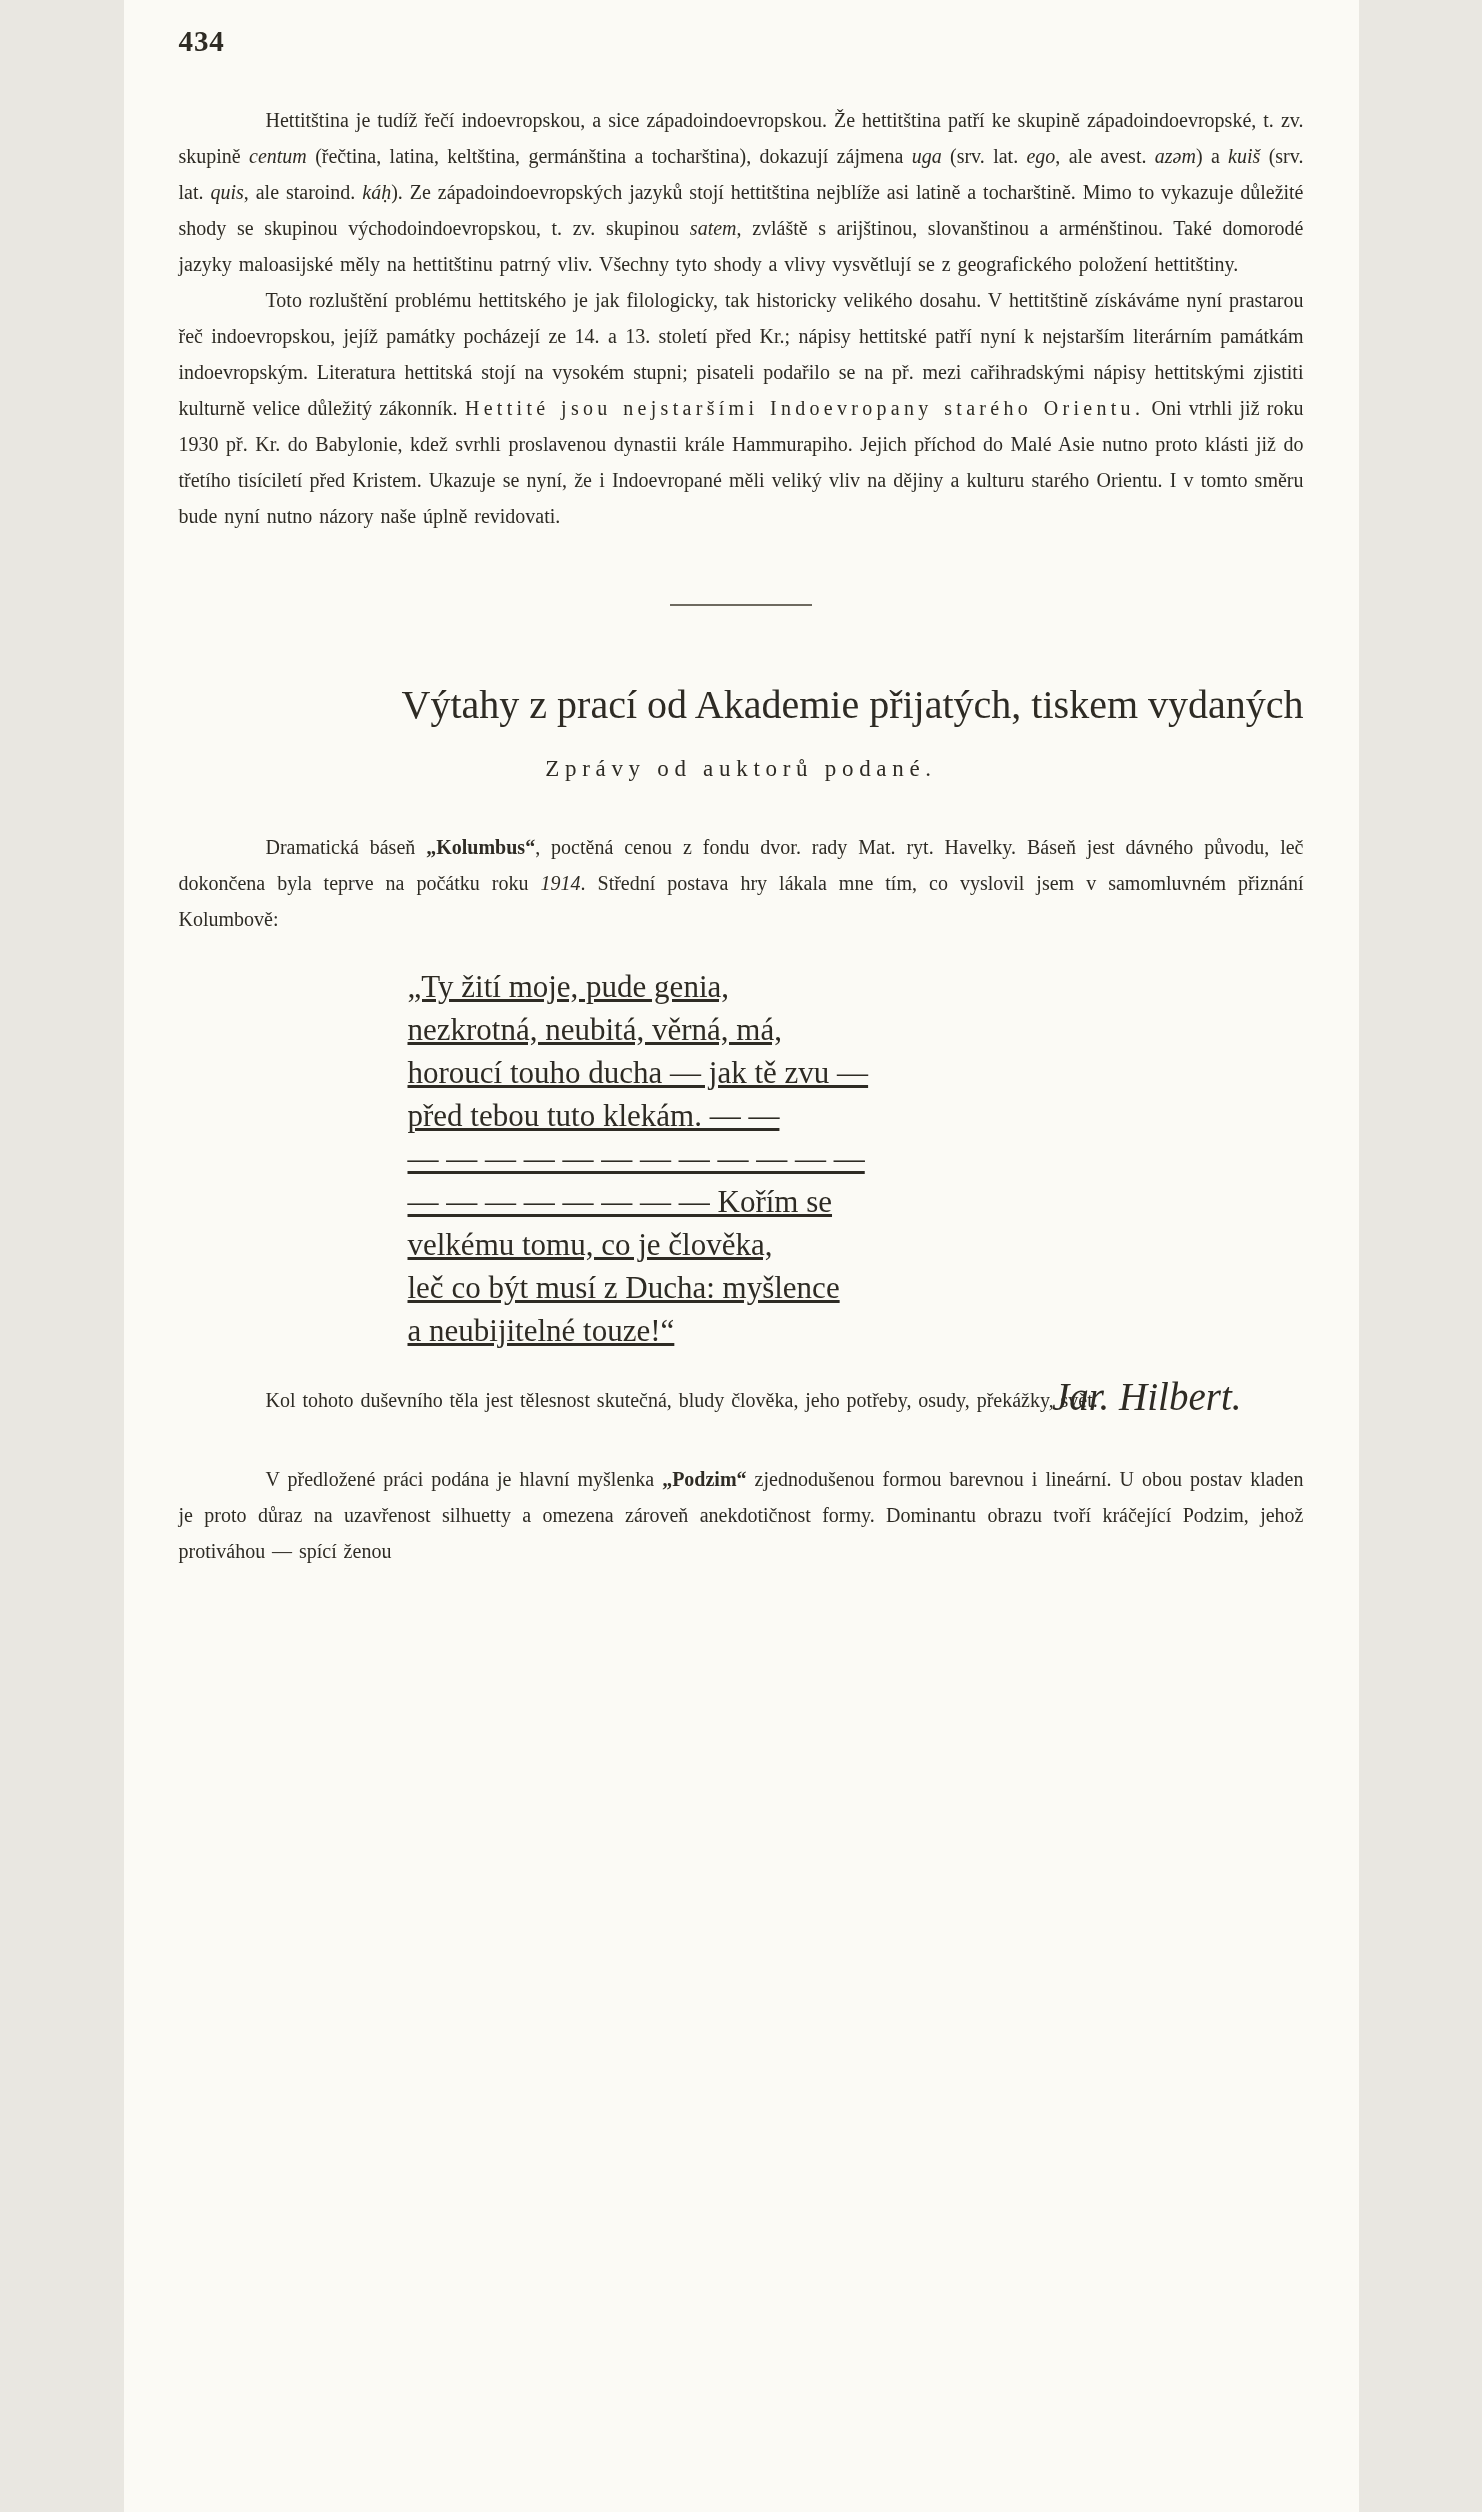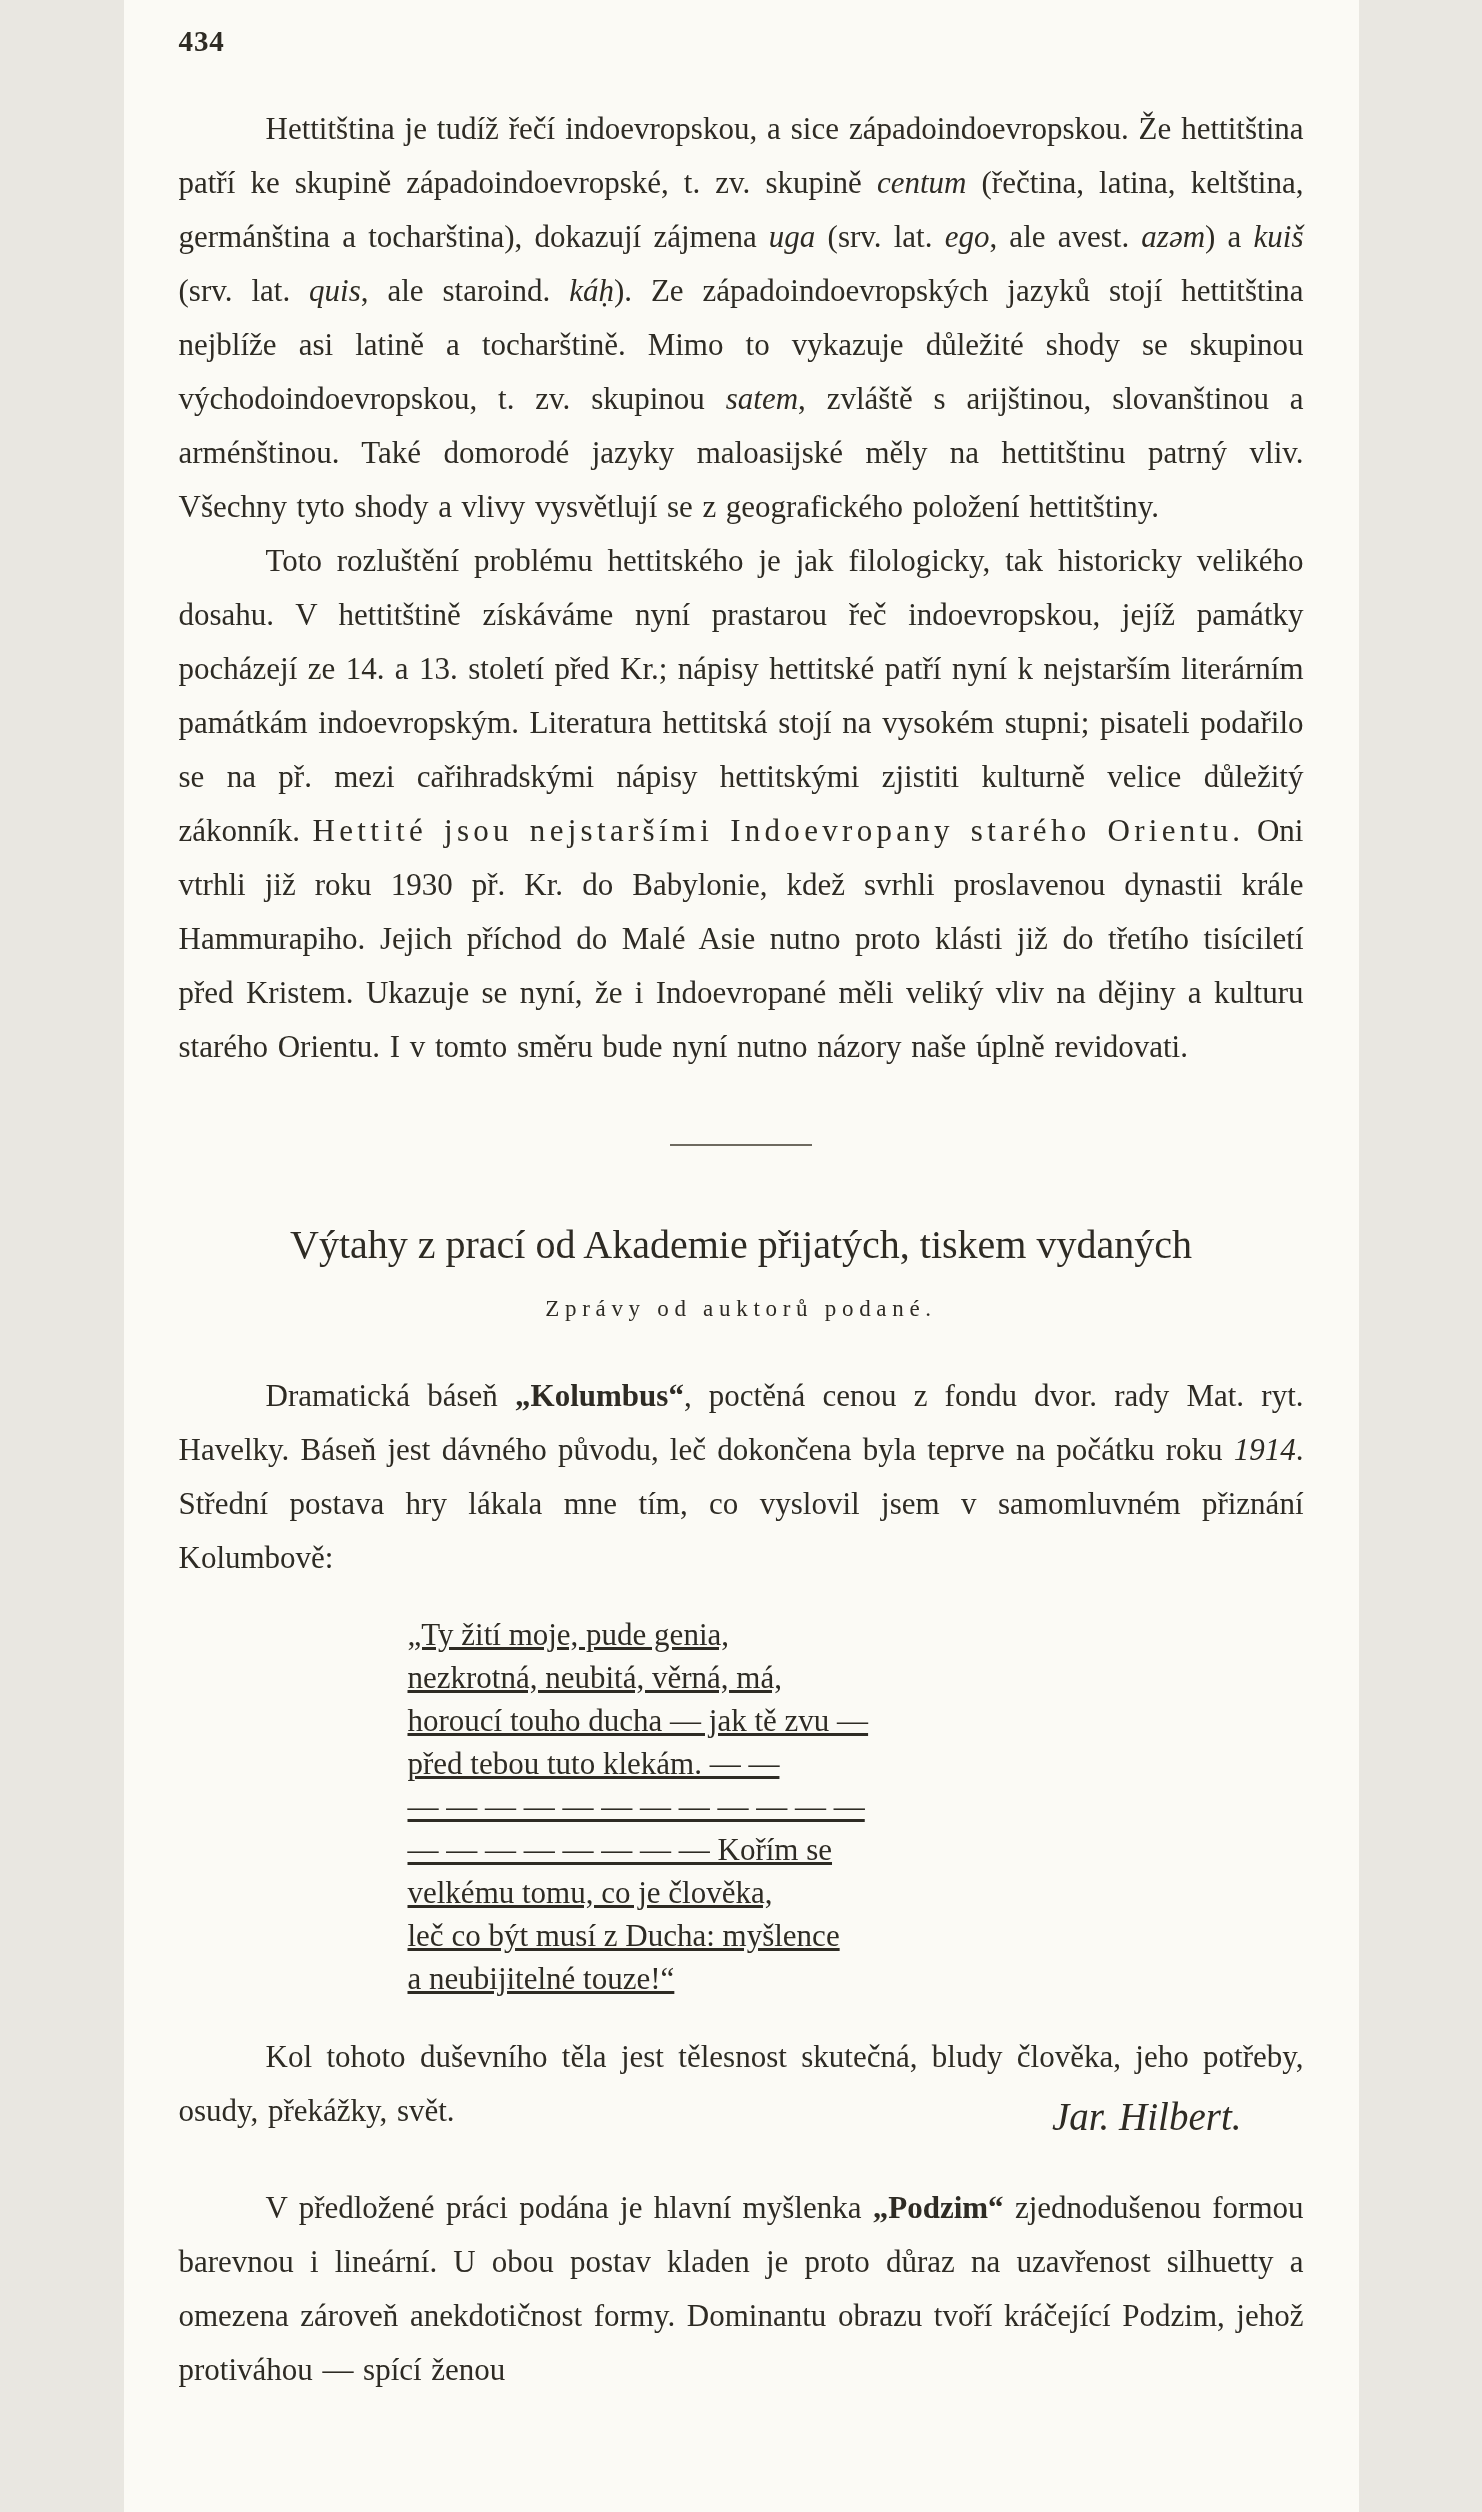--- a/index.html
+++ b/index.html
@@ -25,22 +25,22 @@
   .page-head{
     height:51px;
     margin-bottom:26.5px;
   }
   .page-number{
     font-size:29px;
     font-weight:bold;
     letter-spacing:0.9px;
   }
   .para{
-    font-size:31px;
-    line-height:54px;
+    font-size:20px;
+    line-height:36px;
     text-align:justify;
     margin:0;
     text-indent:87px;
     word-spacing:1.9px;
   }
   .para .it{font-style:italic;}
   .para .b{font-weight:bold;}
   .para .sp{letter-spacing:4.3px;}
   .divider-wrap{
     text-align:center;
@@ -49,21 +49,21 @@
   .divider{
     display:inline-block;
     width:142px;
     border-top:2.8px solid var(--rule);
   }
   .section-title{
     margin:0 0 24.6px 0;
     font-size:40px;
     line-height:53px;
     font-weight:normal;
-    text-align:center;
+    text-align:right;
   }
   .title-line{display:block;}
   .subheading{
     text-align:center;
     font-size:23px;
     letter-spacing:5.7px;
     margin:0 0 47px 0;
   }
   .poem{
     margin:28px 0 30px 229px;

